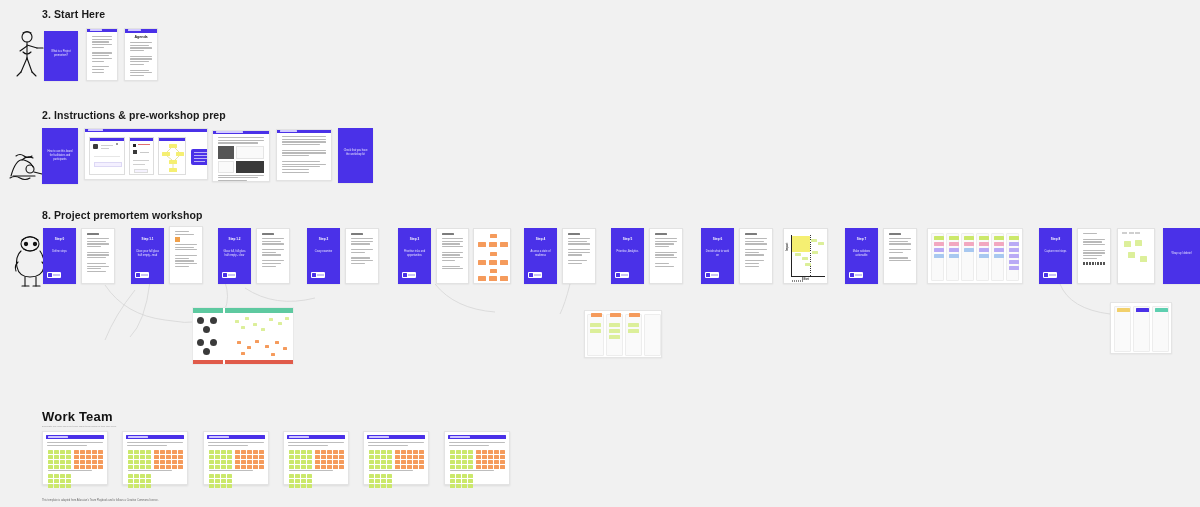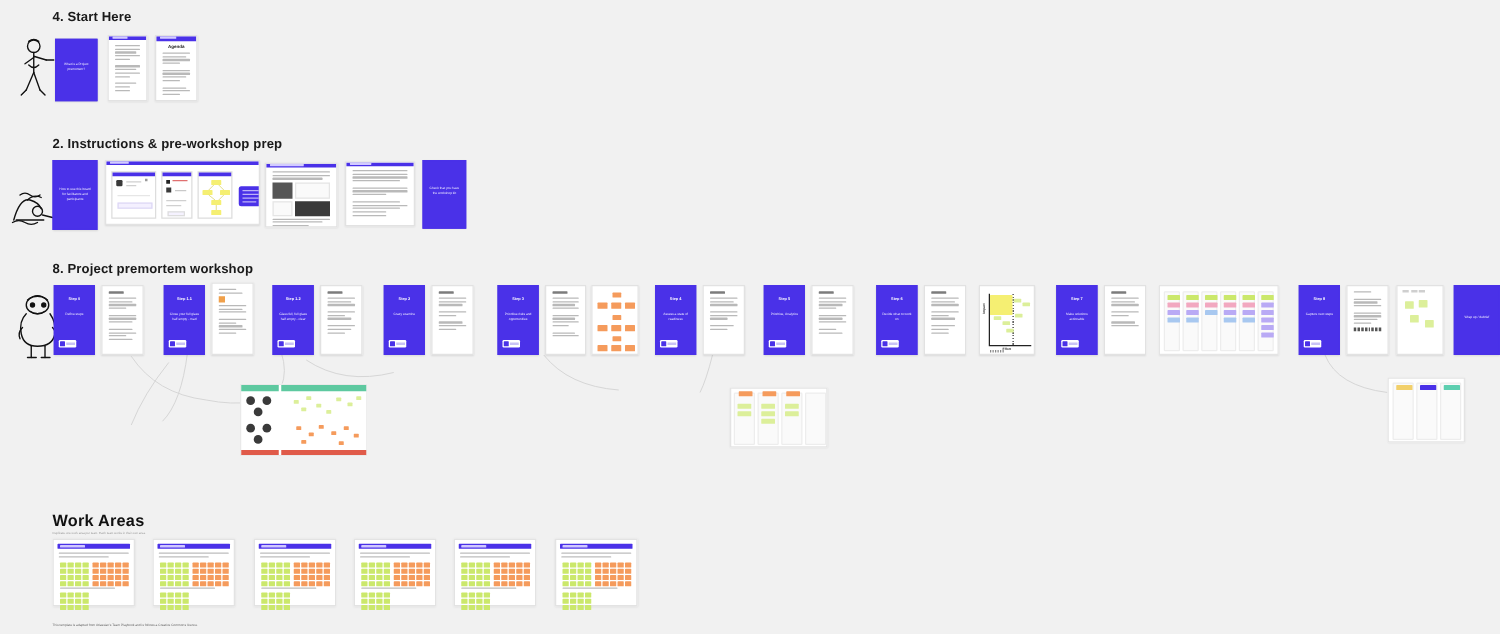--- a/index.html
+++ b/index.html
@@ -123,21 +123,21 @@
     line-height: 1.5;
     white-space: nowrap;
   }
   .tiny-label { position: absolute; font-size: 2.4px; color: #8a8a8a; white-space: nowrap;}
 </style>
 </head>
 <body>
 
 <div class="canvas">
 
-  <div class="sec-title" style="left:42px; top:8px;">4. Start Here</div>
+  <div class="sec-title" style="left:42px; top:8px;">3. Start Here</div>
 
   <svg class="figure" style="left:12px; top:28px;" width="36" height="55" viewBox="0 0 36 55">
     <g fill="none" stroke="#111" stroke-width="1.1" stroke-linecap="round">
       <circle cx="15" cy="9" r="5"></circle>
       <path d="M11 5 q4 -3 8 0"></path>
       <path d="M15 14 v16"></path>
       <path d="M15 17 l10 3"></path>
       <path d="M25 20 l6 0"></path>
       <path d="M15 18 l-7 5"></path>
       <path d="M15 30 l-6 14"></path>
@@ -790,21 +790,21 @@
       <div class="sticky" style="left:2px; top:1px; width:13px; height:4px; background:#f2d06b;"></div>
     </div>
     <div class="colcell" style="left:22px; top:3px; width:17px; height:46px;">
       <div class="sticky" style="left:2px; top:1px; width:13px; height:4px; background:#4a31e8;"></div>
     </div>
     <div class="colcell" style="left:41px; top:3px; width:17px; height:46px;">
       <div class="sticky" style="left:2px; top:1px; width:13px; height:4px; background:#5ecfb0;"></div>
     </div>
   </div>
 
-  <div class="big-title" style="left:42px; top:409px;">Work Areas</div>
+  <div class="big-title" style="left:42px; top:409px;">Work Team</div>
   <div class="footer-note" style="left:42px; top:425px; font-size:2.4px; color:#999;">Duplicate one work area per team. Each team works in their own area.</div>
 
   <div class="wa" style="left:42px; top:431px; width:66px; height:54px;">
     <div class="wa-bar">
         <span class="wt"></span>
       </div>
     <div class="wa-cap" style="left:4px; top:10px; width:56px;"></div>
     <div class="wa-cap" style="left:4px; top:13px; width:40px;"></div>
     <div class="grid" style="left:5px; top:18px; grid-template-columns:repeat(4,5px); grid-template-rows:repeat(4,4px);">
       <span class="cell st-g"></span>

